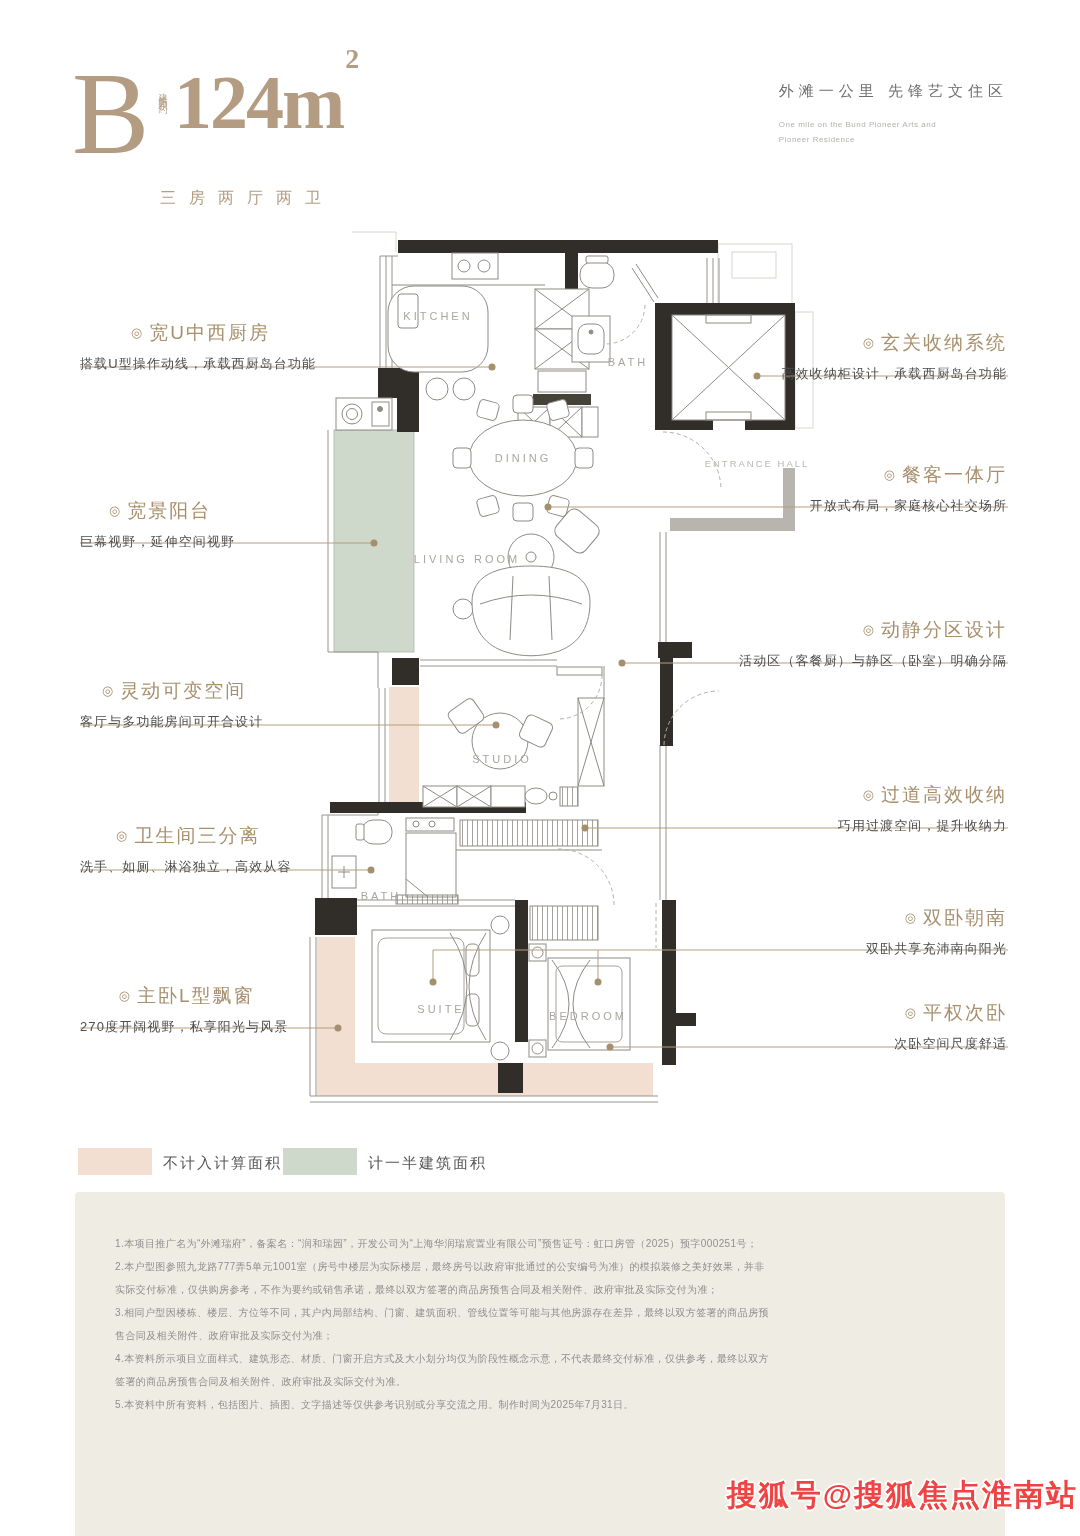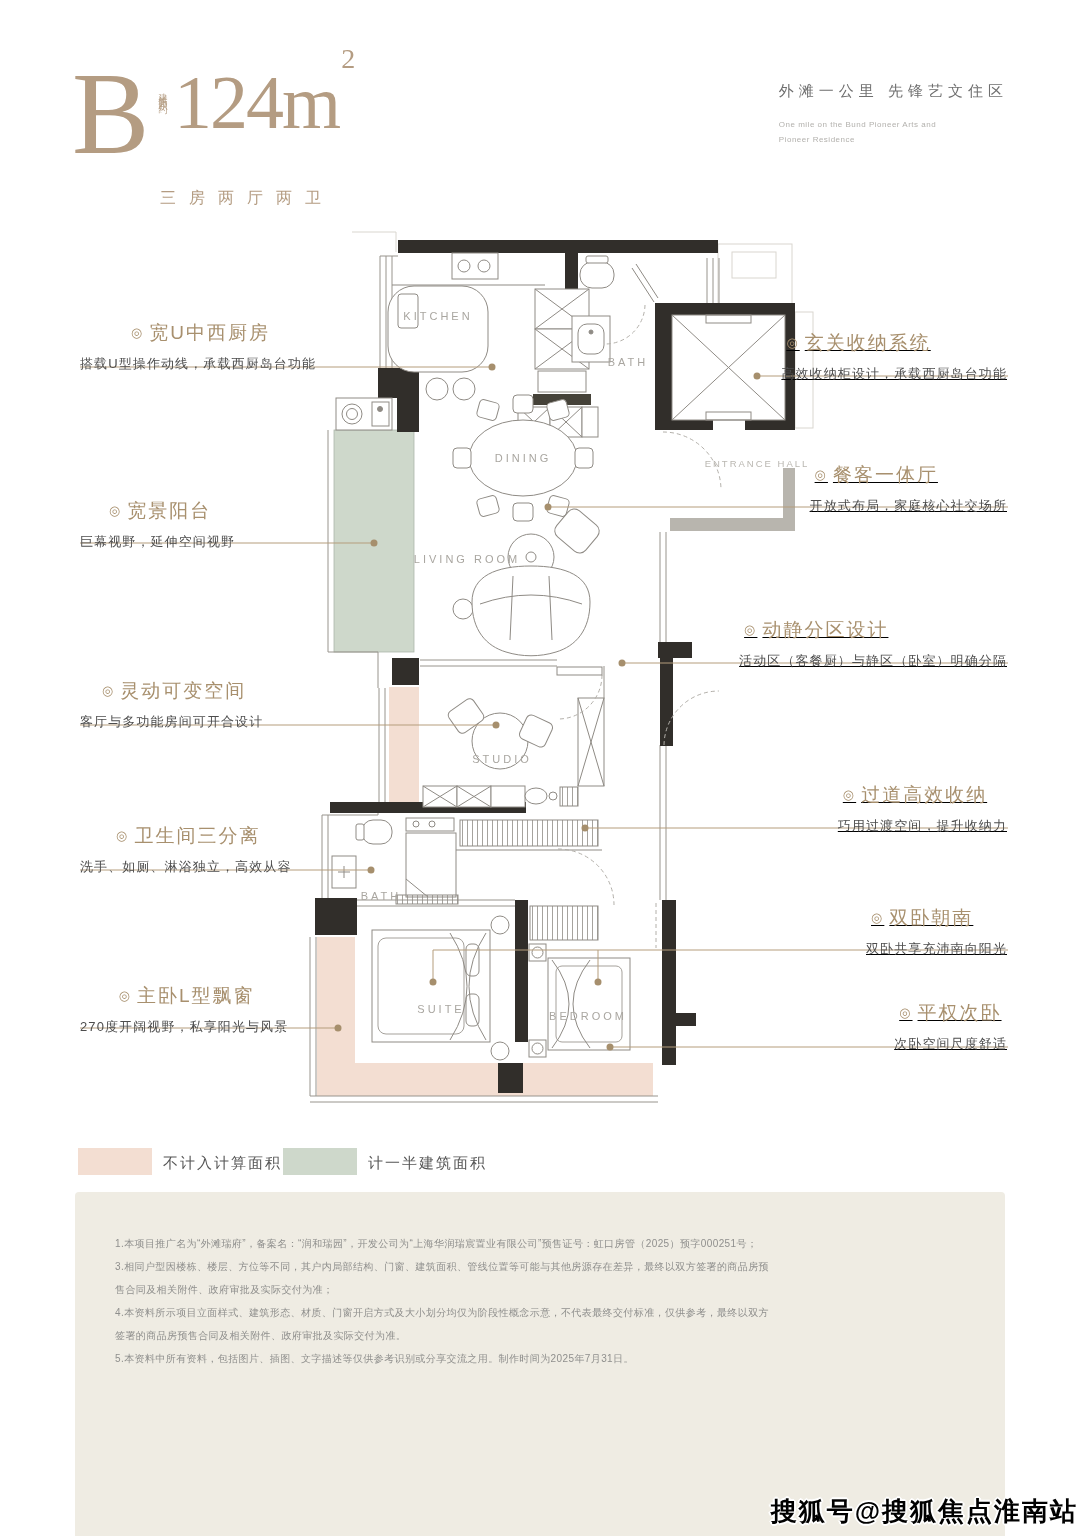--- a/index.html
+++ b/index.html
@@ -4,56 +4,56 @@
 <style>
   *{margin:0;padding:0;box-sizing:border-box;}
   html,body{width:1080px;height:1536px;}
   body{position:relative;background:#ffffff;font-family:"Liberation Sans",sans-serif;overflow:hidden;}
   .abs{position:absolute;}
 
   
   .big-b{left:72px;top:56px;font-family:"Liberation Serif",serif;font-weight:400;
          font-size:116px;line-height:1;color:#b49c82;}
   .area-vert{left:156px;top:86px;writing-mode:vertical-rl;font-size:9px;letter-spacing:3px;color:#b49c82;}
-  .area-num{left:174px;top:64px;font-family:"Liberation Serif",serif;font-weight:400;
+  .area-num{left:174px;top:64px;font-family:"Liberation Serif",serif;font-weight:700;
             font-size:76px;line-height:1;color:#b49c82;letter-spacing:-2px;}
   .area-num sup{font-size:28px;letter-spacing:0;position:relative;top:-34px;left:2px;}
   .layout-spec{left:160px;top:144px;font-size:16px;letter-spacing:13px;color:#b49c82;margin-top:44px;}
   .hdr-right{right:72px;top:82px;}
   .slogan-cn{font-size:15px;letter-spacing:5px;color:#6f6f6f;}
   .slogan-en{margin-top:16px;font-size:8px;line-height:1.9;color:#b3b1ad;letter-spacing:.5px;}
 
   
   svg.plan{left:0;top:0;pointer-events:none;}
   .rl{font-family:"Liberation Sans",sans-serif;font-size:11px;letter-spacing:3px;fill:#a9a6a0;text-anchor:middle;}
   .rl2{font-size:9.5px;letter-spacing:2px;fill:#bab7b1;}
 
   
   .ann{position:absolute;white-space:nowrap;}
   .ann-l{left:80px;text-align:center;}
-  .ann-r{right:73px;text-align:left;text-decoration:underline;}
+  .ann-r{right:73px;text-align:right;}
   .ann .t{font-size:19px;color:#a8906e;letter-spacing:2px;}
   .ann .ring{font-size:13px;color:#a8906e;margin:0 5px;vertical-align:2px;}
   .ann .d{font-size:13px;color:#4d4d4d;margin-top:9px;letter-spacing:1.1px;}
 
   
   .sw{width:74px;height:27px;}
   .sw-pink{left:78px;top:1148px;background:#f3ded2;}
   .sw-green{left:283px;top:1148px;background:#ced8cb;}
   .sw-label{top:1154px;font-size:15px;color:#555;letter-spacing:2px;}
   .sw-label.l1{left:163px;} .sw-label.l2{left:368px;}
 
   
   .disc{left:75px;top:1192px;width:930px;height:372px;background:#efece3;border-radius:4px;}
   .disc-text{position:absolute;left:40px;top:40px;width:655px;font-size:10px;line-height:23px;
              color:#8f8f8d;letter-spacing:.4px;}
   .disc-text p{margin:0;}
 
   
-  .wm{right:2px;bottom:7px;font-size:26px;font-weight:bold;letter-spacing:2px;color:#000000;
+  .wm{right:2px;bottom:20px;font-size:30px;font-weight:bold;letter-spacing:2px;color:#ef4444;
       text-shadow:2px 0 0 #fff,-2px 0 0 #fff,0 2px 0 #fff,0 -2px 0 #fff,
                   1px 1px 0 #fff,-1px -1px 0 #fff,1px -1px 0 #fff,-1px 1px 0 #fff;
       white-space:nowrap;}
 </style>
 </head>
 <body>
 
 <div class="abs big-b">B</div>
 <div class="abs area-vert">建筑面积约</div>
 <div class="abs area-num"><span>124m</span><sup>2</sup></div>
@@ -366,19 +366,20 @@
 </div>
 
 <div class="abs sw sw-pink"></div>
 <div class="abs sw-label l1">不计入计算面积</div>
 <div class="abs sw sw-green"></div>
 <div class="abs sw-label l2">计一半建筑面积</div>
 
 <div class="abs disc">
   <div class="disc-text">
     <p>1.本项目推广名为“外滩瑞府”，备案名：“润和瑞园”，开发公司为“上海华润瑞宸置业有限公司”预售证号：虹口房管（2025）预字000251号；</p>
+    <p>2.本户型图参照九龙路777弄5单元1001室（房号中楼层为实际楼层，最终房号以政府审批通过的公安编号为准）的模拟装修之美好效果，并非实际交付标准，仅供购房参考，不作为要约或销售承诺，最终以双方签署的商品房预售合同及相关附件、政府审批及实际交付为准；</p>
     <p>3.相同户型因楼栋、楼层、方位等不同，其户内局部结构、门窗、建筑面积、管线位置等可能与其他房源存在差异，最终以双方签署的商品房预售合同及相关附件、政府审批及实际交付为准；</p>
     <p>4.本资料所示项目立面样式、建筑形态、材质、门窗开启方式及大小划分均仅为阶段性概念示意，不代表最终交付标准，仅供参考，最终以双方签署的商品房预售合同及相关附件、政府审批及实际交付为准。</p>
     <p>5.本资料中所有资料，包括图片、插图、文字描述等仅供参考识别或分享交流之用。制作时间为2025年7月31日。</p>
   </div>
 </div>
 
 <div class="abs wm">搜狐号@搜狐焦点淮南站</div>
 
 </body></html>

